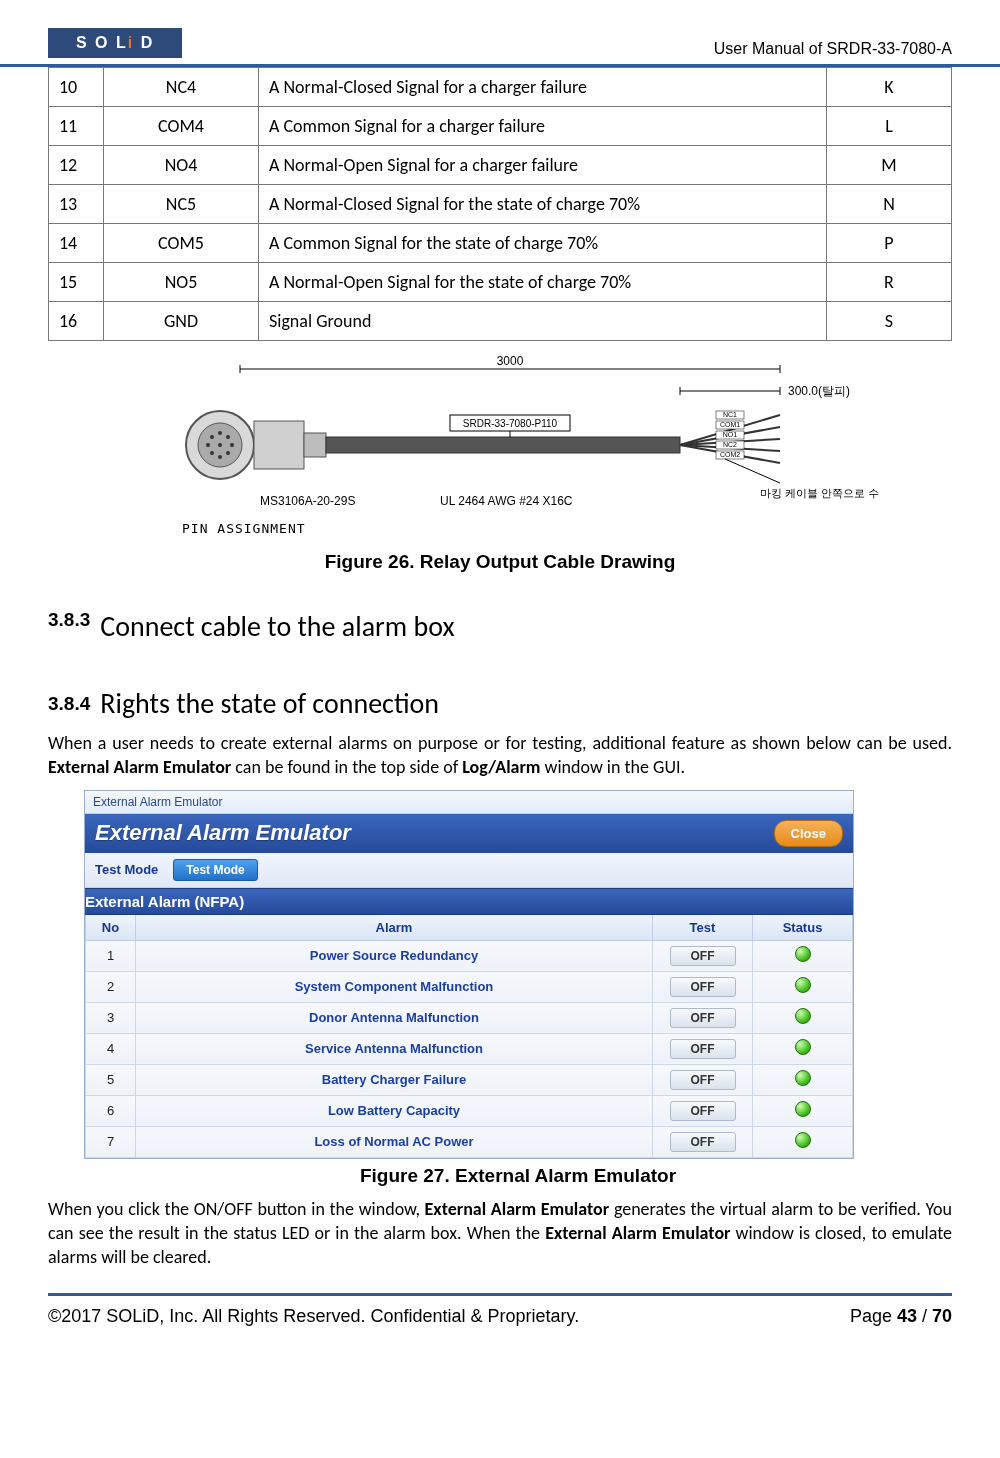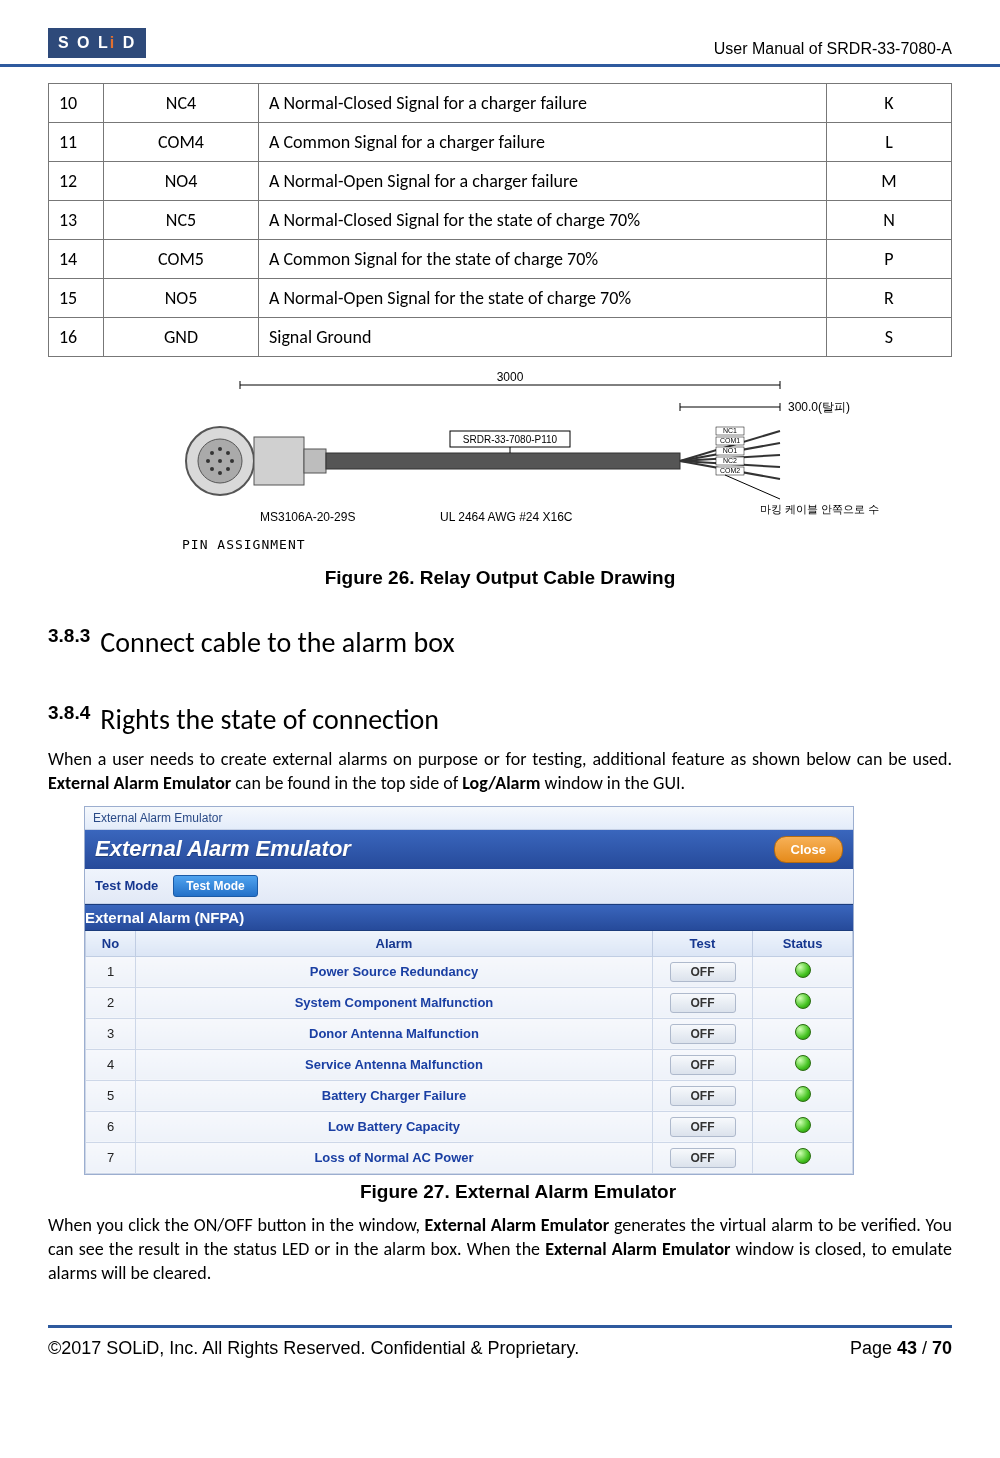--- a/index.html
+++ b/index.html
@@ -1,22 +1,22 @@
 <!DOCTYPE html>
 <html><head>
 <meta charset="utf-8">
 <style>
   * { box-sizing: border-box; margin: 0; padding: 0; }
   html, body { width: 1000px; background: #fff; font-family: Arial, Helvetica, sans-serif; }
   .page { width: 1000px; padding: 0 0 20px 0; position: relative; background: #fff; }
   .header { display: flex; align-items: flex-end; justify-content: space-between; padding: 28px 48px 6px 48px; border-bottom: 3px solid #2e5a9e; }
-  .logo { background: #2e4a7a; color: #fff; font-size: 16px; font-weight: bold; padding: 6px 10px; letter-spacing: 2px; font-family: Arial, sans-serif; }
+  .logo { background: #2e4a7a; color: #fff; font-size: 16px; font-weight: bold; padding: 6px 28px; letter-spacing: 2px; font-family: Arial, sans-serif; }
   .logo .i { color: #e07030; }
   .doc-title { font-size: 16px; color: #000; font-family: Arial, sans-serif; }
-  .content { padding: 16px 48px; }
+  .content { padding: 0 48px; }
   
   table.pin { width: 100%; border-collapse: collapse; margin-top: 0; font-family: Calibri, Arial, sans-serif; }
   table.pin td { border: 1px solid #777; padding: 8px 10px; font-size: 18px; vertical-align: middle; }
   table.pin td.c1 { width: 55px; text-align: left; }
   table.pin td.c2 { width: 155px; text-align: center; }
   table.pin td.c3 { text-align: left; }
   table.pin td.c4 { width: 125px; text-align: center; }
   
   .cable-figure { text-align: center; margin: 14px auto 0 auto; }
   .cable-svg { display: block; margin: 0 auto; }
@@ -181,21 +181,21 @@
         <text x="62" y="178" font-size="13" font-family="monospace" letter-spacing="1">PIN  ASSIGNMENT</text>
       </svg>
       <div class="fig-caption">Figure 26. Relay Output Cable Drawing</div>
     </div>
 
     <h2 class="sec">
       <span class="num">3.8.3</span>
       <span class="title">Connect cable to the alarm box</span>
     </h2>
 
-    <h2 class="sec" style="margin-top:42px;">
+    <h2 class="sec" style="margin-top:42px;align-items:center;">
       <span class="num">3.8.4</span>
       <span class="title">Rights the state of connection</span>
     </h2>
 
     <p class="body">
       <span>When a user needs to create external alarms on purpose or for testing, additional feature as shown below can be used. </span><span class="b">External Alarm Emulator</span><span> can be found in the top side of </span><span class="b">Log/Alarm</span><span> window in the GUI.</span>
     </p>
 
     <div class="gui-figure">
       <div class="gui-win">

